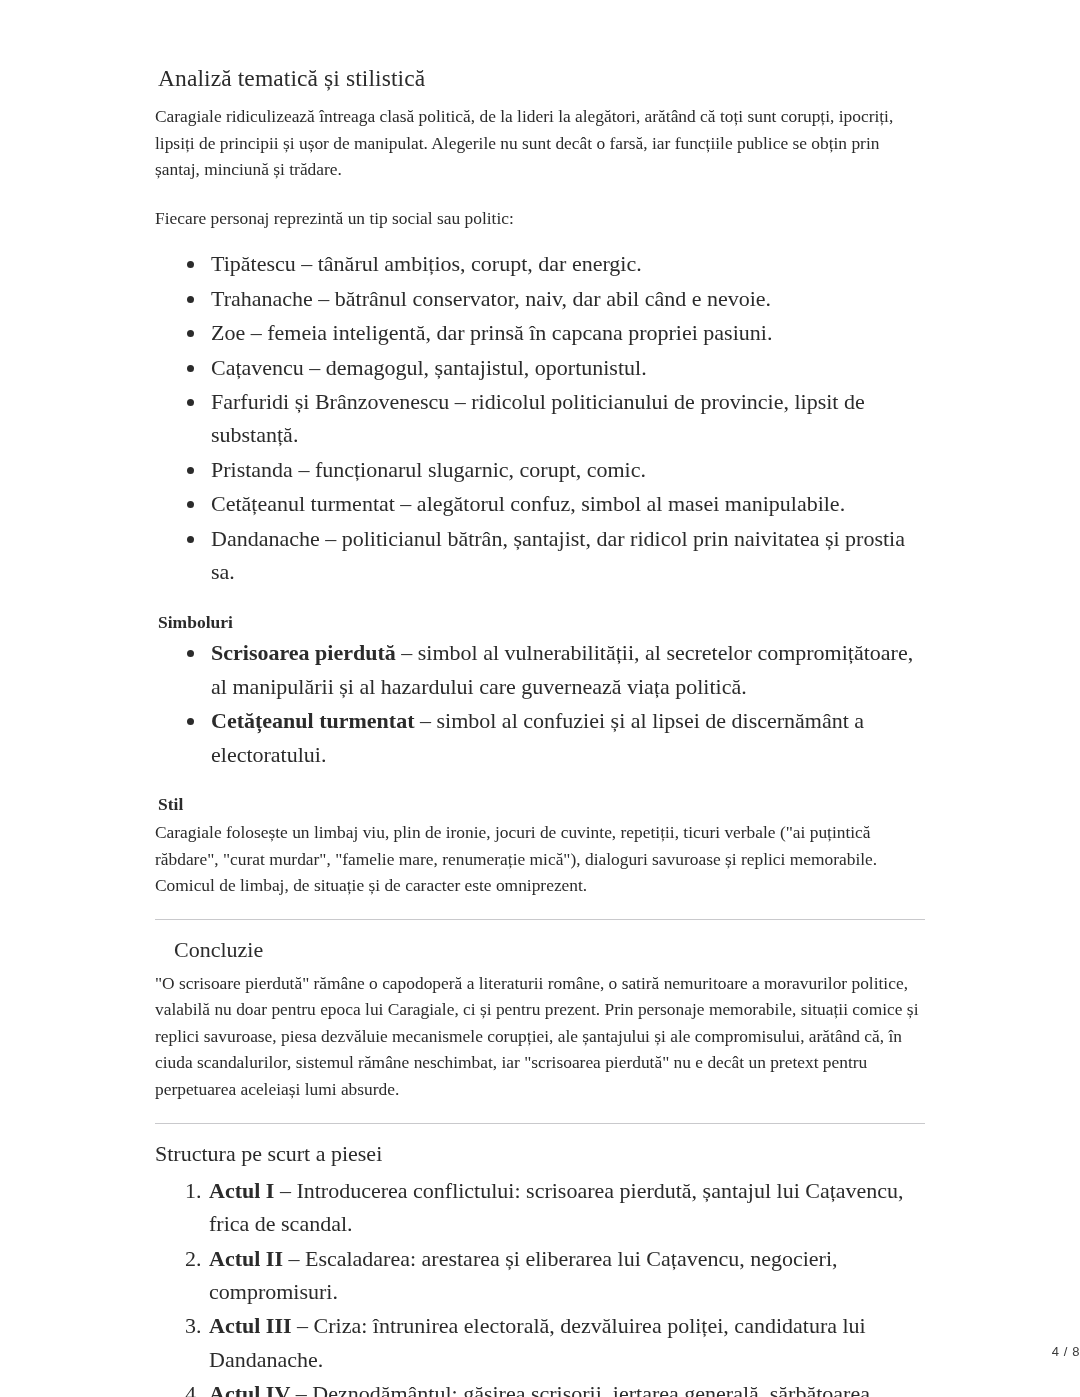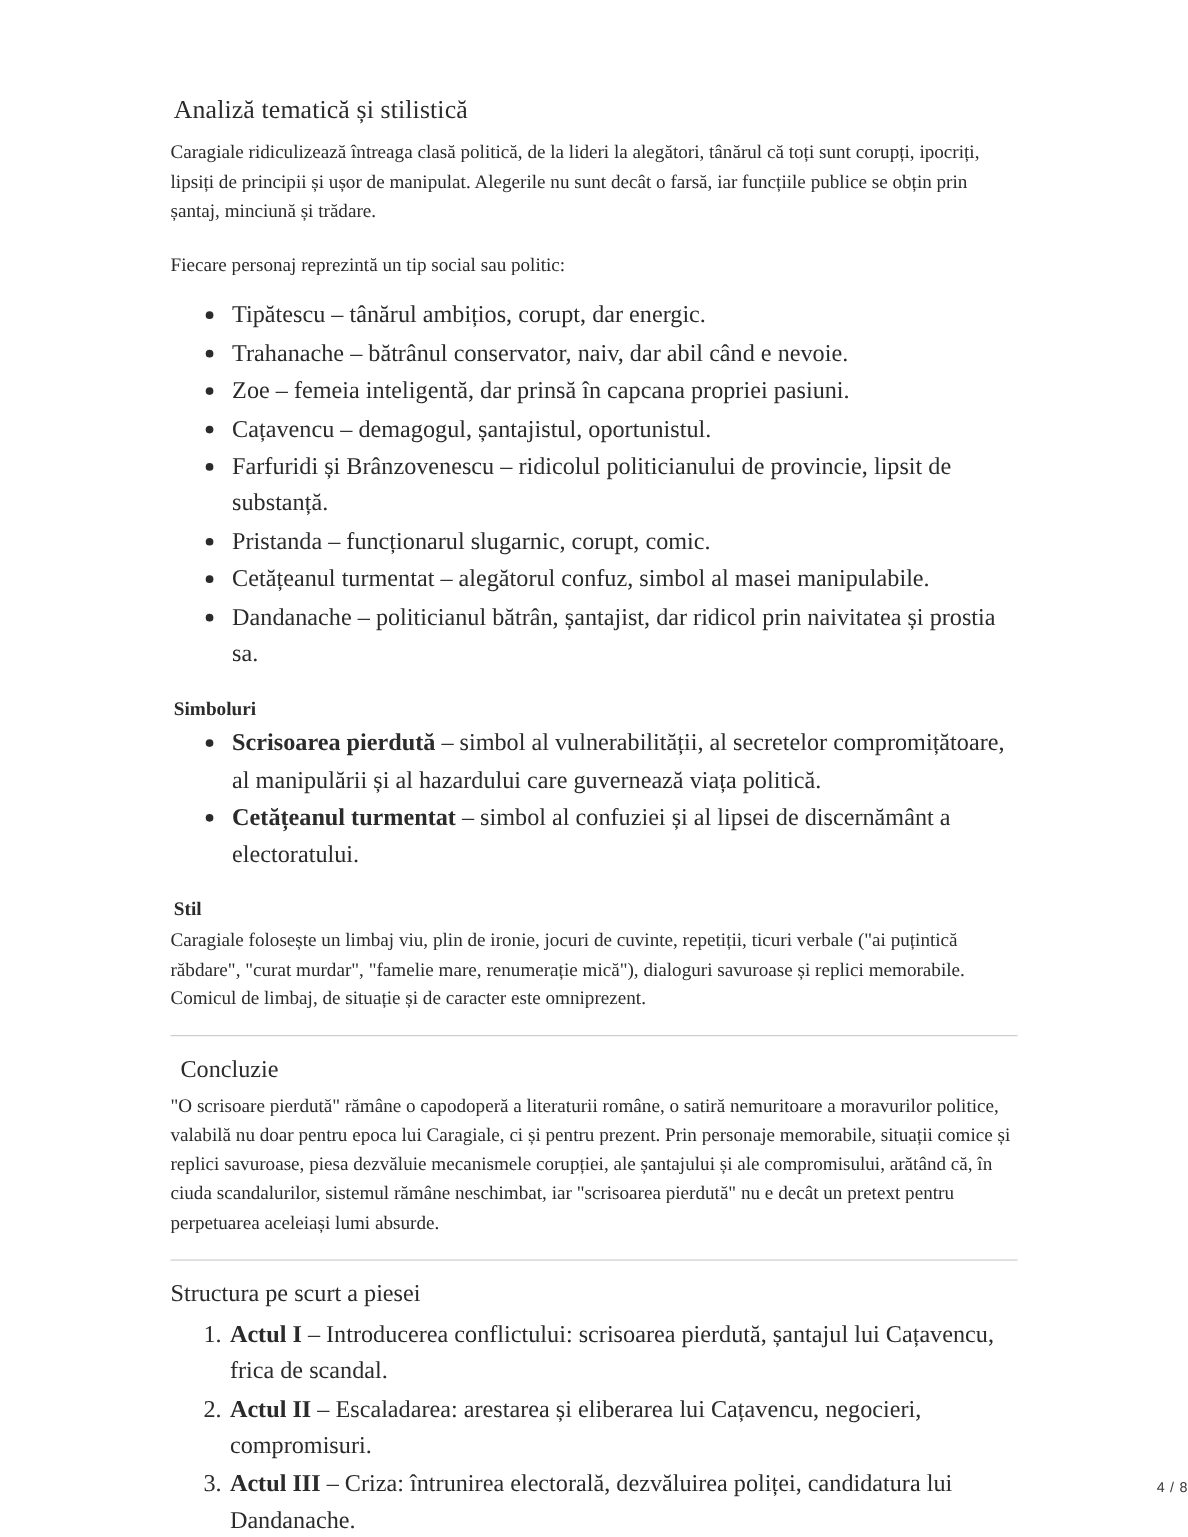--- a/index.html
+++ b/index.html
@@ -15,21 +15,21 @@
     font-family: "Liberation Serif", "DejaVu Serif", serif;
     color: #2b2b2b;
     -webkit-font-smoothing: antialiased;
   }
   .page {
     position: absolute;
     top: 0; left: 0;
     width: 1080px;
     height: 1087px;
     box-sizing: border-box;
-    padding: 86px 155px 0 155px;
+    padding: 64px 155px 0 155px;
   }
   
   .h-main {
     font-size: 23.5px;
     font-weight: 400;
     line-height: 1.25;
     margin: 0 0 10px 3px;
     letter-spacing: .1px;
   }
   .h-sub {
@@ -38,21 +38,21 @@
     line-height: 1.25;
     margin: 0 0 3px 3px;
   }
   .h-section {
     font-size: 22px;
     font-weight: 400;
     line-height: 1.25;
     margin: 0 0 6px 0px;
   }
   .h-section.indent {
-    margin-left: 9px;
+    margin-left: 19px;
   }
   
   p.body {
     font-size: 17.4px;
     line-height: 1.52;
     margin: 0 0 0 0;
     text-align: left;
     max-width: 770px;
   }
   .gap-lg { height: 22px; }
@@ -97,21 +97,21 @@
     letter-spacing: .6px;
   }
 </style>
 </head>
 <body>
 
 <div class="page">
 
   <h1 class="h-main">Analiză tematică și stilistică</h1>
 
-  <p class="body">Caragiale ridiculizează întreaga clasă politică, de la lideri la alegători, tânărul că toți sunt corupți, ipocriți, lipsiți de principii și ușor de manipulat. Alegerile nu sunt decât o farsă, iar funcțiile publice se obțin prin șantaj, minciună și trădare.</p>
+  <p class="body">Caragiale ridiculizează întreaga clasă politică, de la lideri la alegători, arătând că toți sunt corupți, ipocriți, lipsiți de principii și ușor de manipulat. Alegerile nu sunt decât o farsă, iar funcțiile publice se obțin prin șantaj, minciună și trădare.</p>
 
   <div class="gap-lg"></div>
 
   <p class="body">Fiecare personaj reprezintă un tip social sau politic:</p>
 
   <div class="gap-md"></div>
 
   <ul class="doc-list">
     <li>Tipătescu – tânărul ambițios, corupt, dar energic.</li>
     <li>Trahanache – bătrânul conservator, naiv, dar abil când e nevoie.</li>

